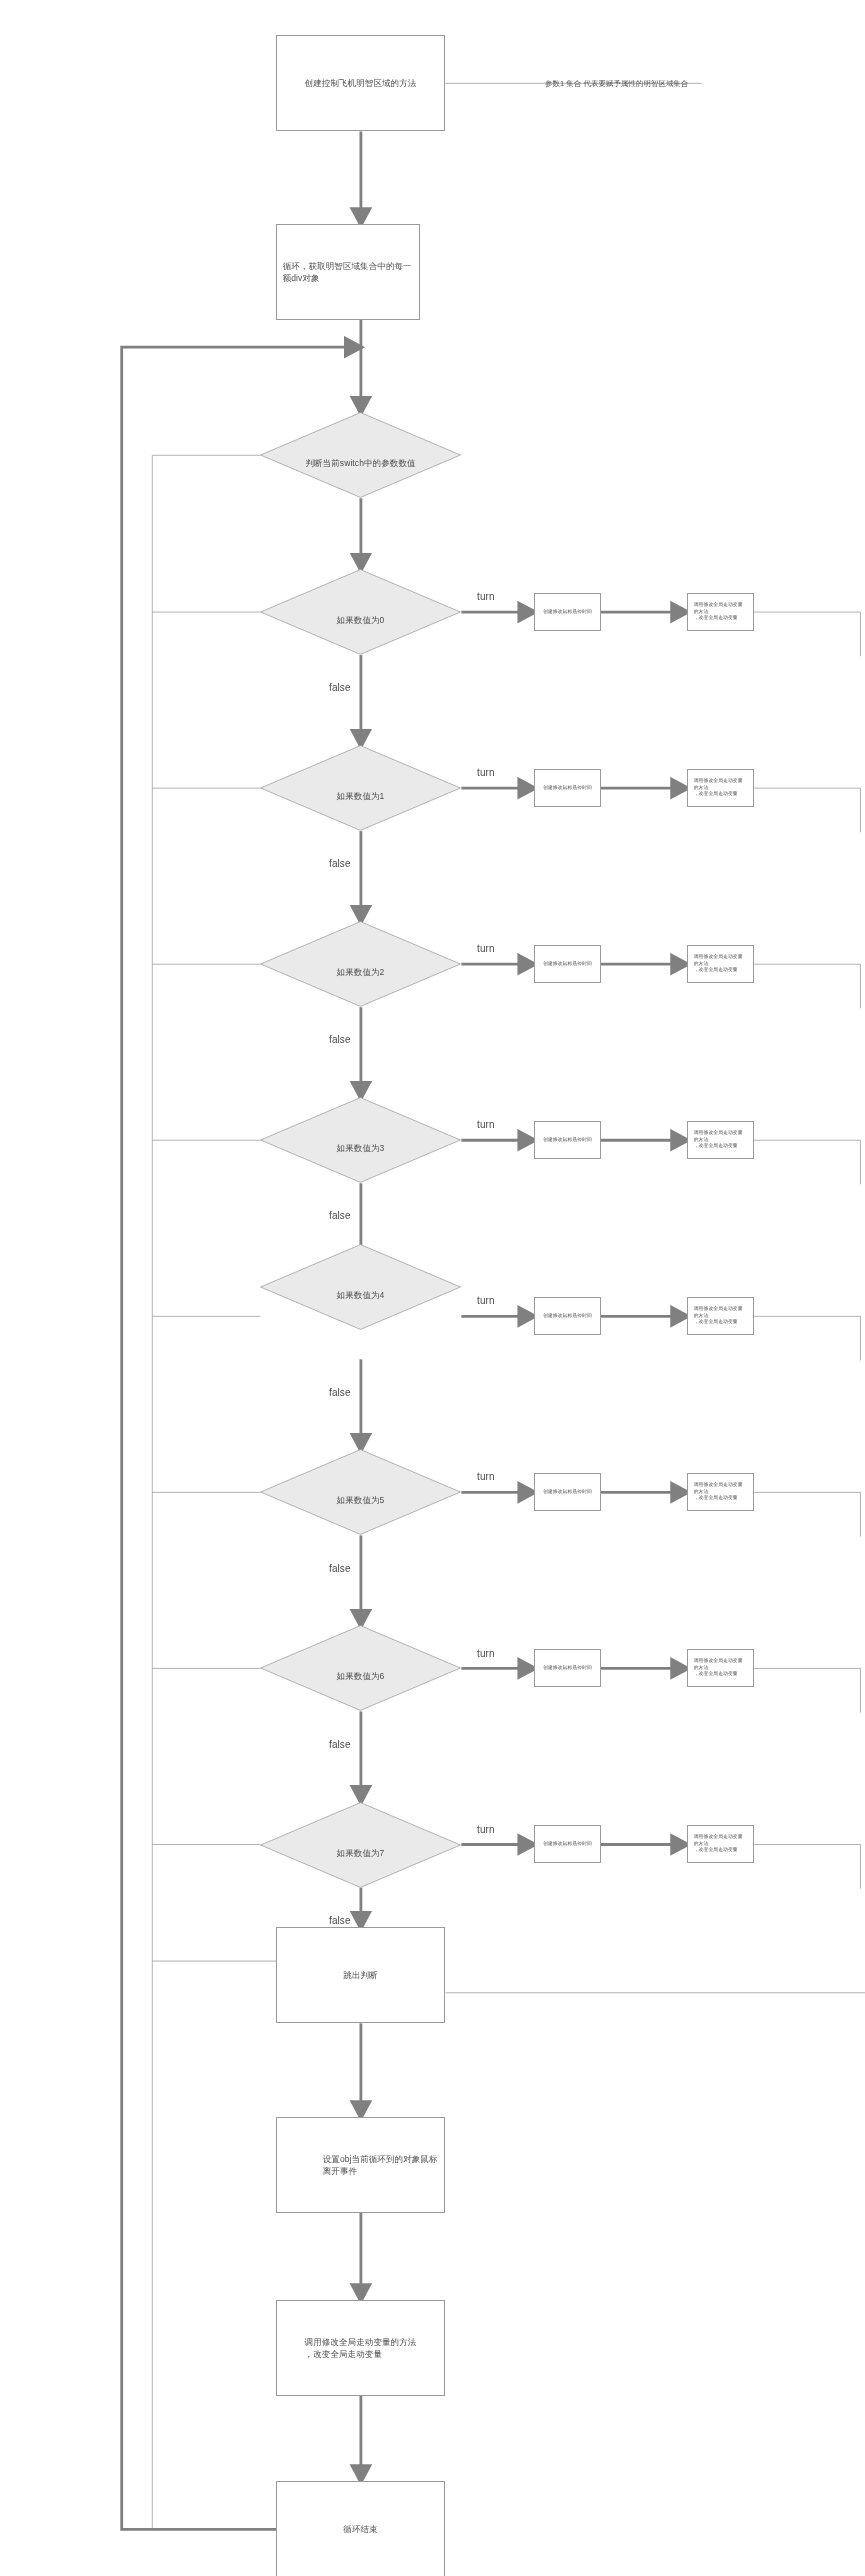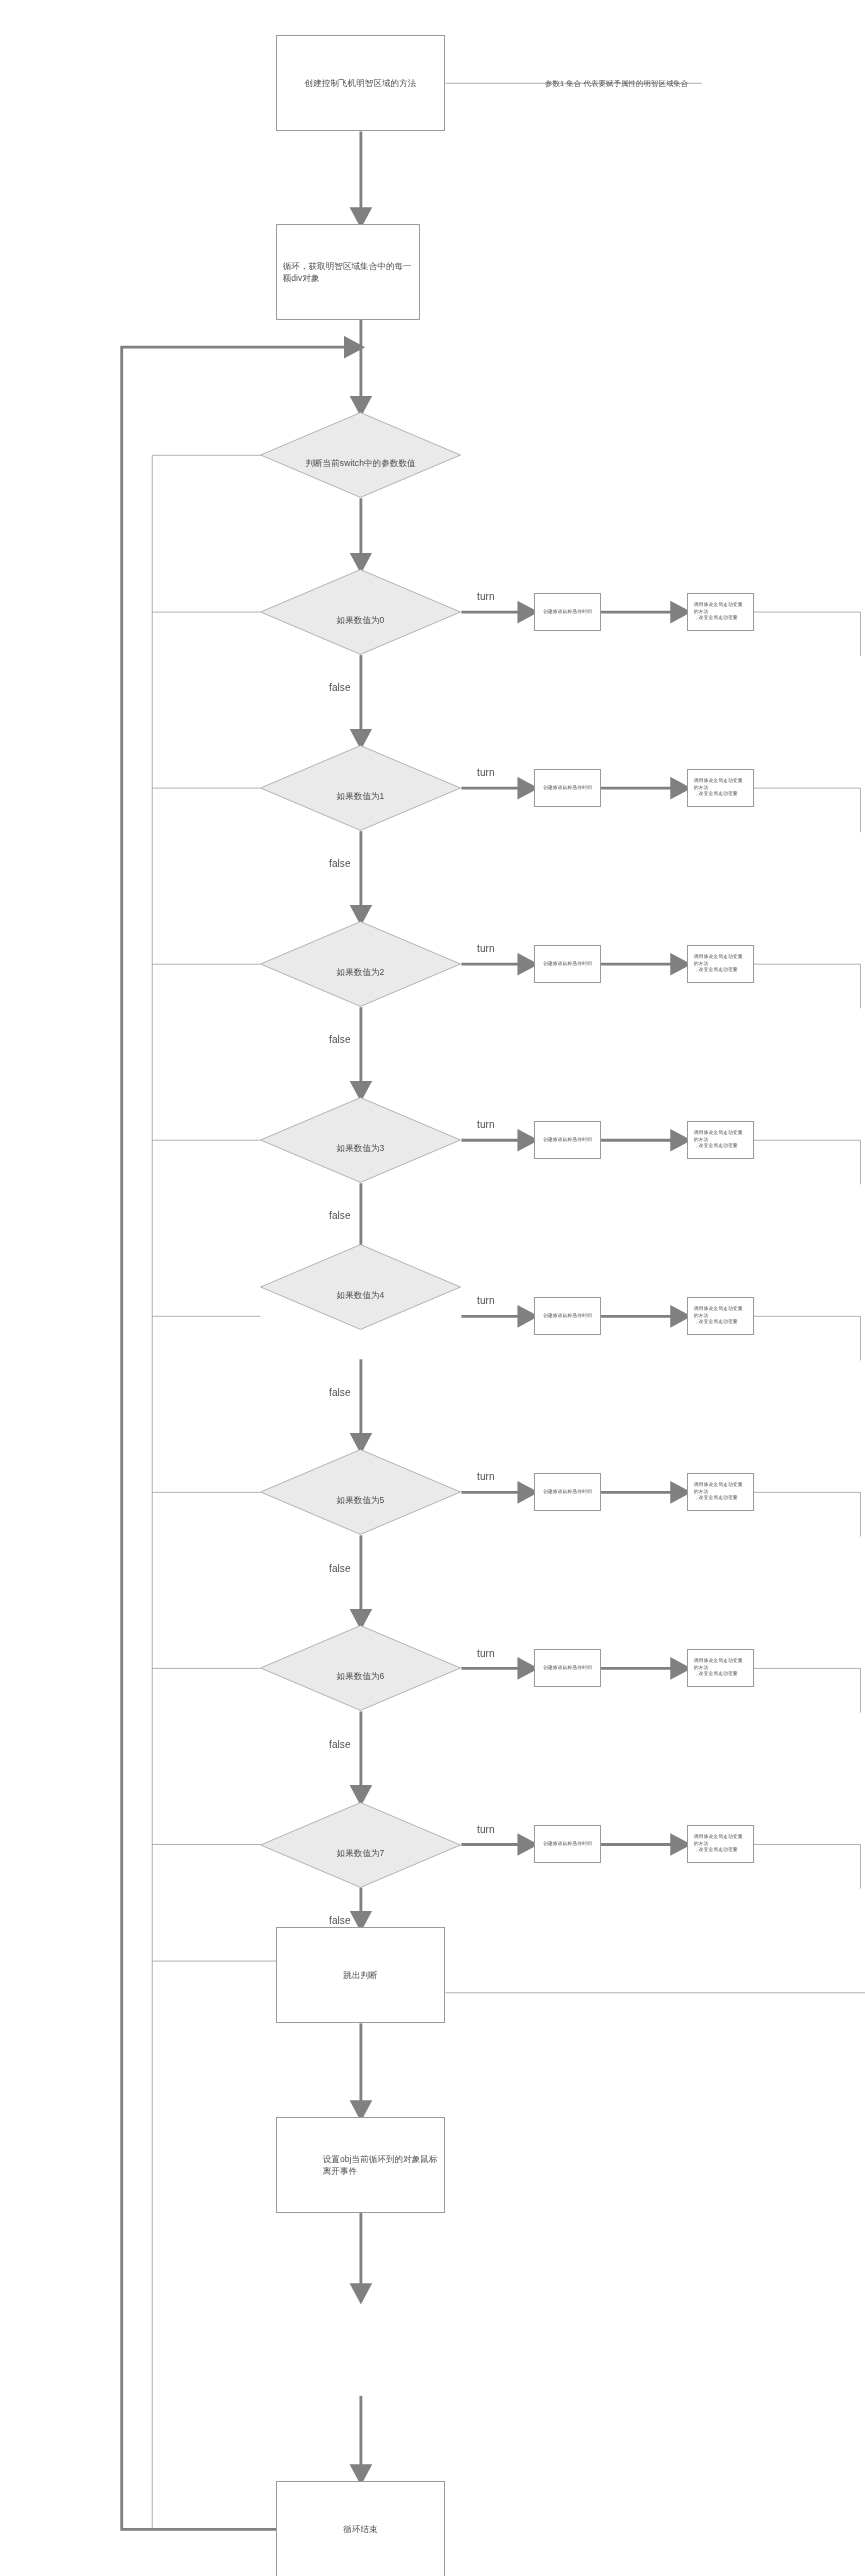--- a/index.html
+++ b/index.html
@@ -155,20 +155,24 @@
   </div>
 
   <div class="node proc" style="left:276px;top:1927px;width:169px;height:96px;">
     <span class="txt">跳出判断</span>
   </div>
 
   <div class="node proc" style="left:276px;top:2117px;width:169px;height:96px;padding-left:40px;">
     <span class="txt">设置obj当前循环到的对象鼠标离开事件</span>
   </div>
 
+  <div class="node proc" style="left:276px;top:2300px;width:169px;height:96px;">
+    <span class="txt">调用修改全局走动变量的方法
+，改变全局走动变量</span>
+  </div>
 
   <div class="node proc" style="left:276px;top:2481px;width:169px;height:96px;">
     <span class="txt">循环结束</span>
   </div>
 
   <div id="branch-rows">
       <div class="node dec" style="left: 260px; top: 569px; width: 201px; height: 86px;">
         <svg class="shape" viewBox="0 0 355 152" preserveAspectRatio="none">
           <polygon points="177.5,1 354,76 177.5,151 1,76" fill="#eaeaea" stroke="#9a9a9a" stroke-width="1.3"></polygon>
         </svg>

